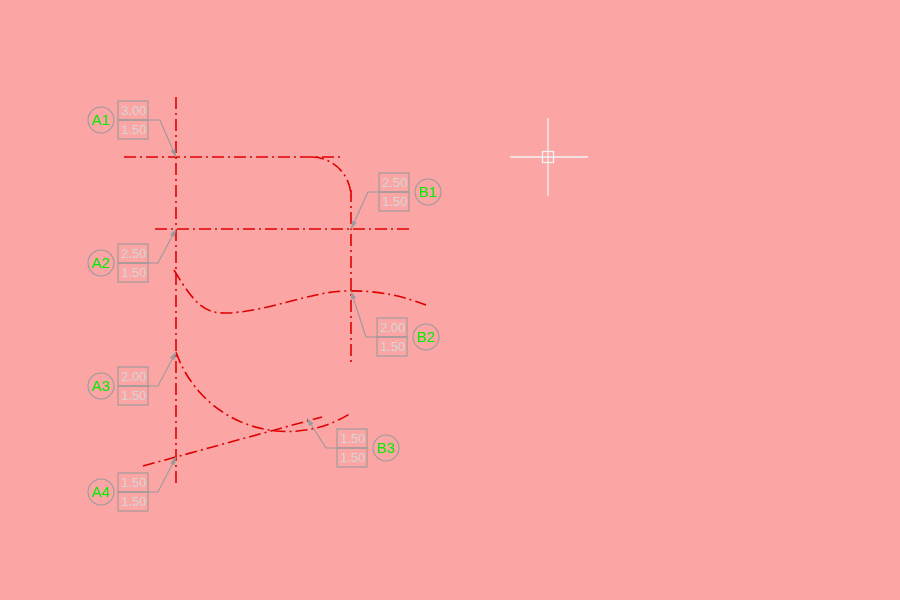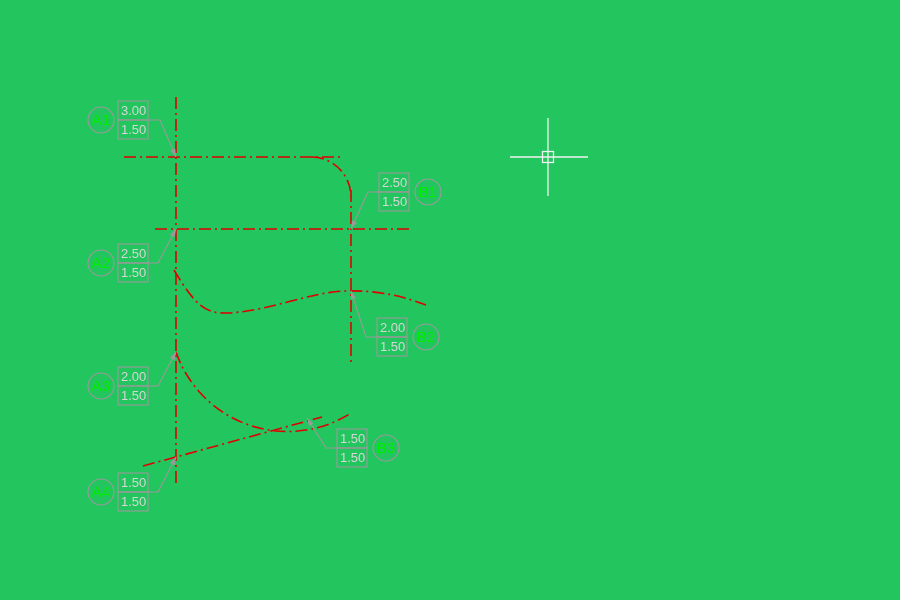--- a/index.html
+++ b/index.html
@@ -12,21 +12,21 @@
     height: 600px;
     overflow: hidden;
     font-family: "Liberation Sans", sans-serif;
     position: relative;
   }
   #canvas-root {
     position: absolute;
     left: 0; top: 0;
     width: 900px;
     height: 600px;
-    background: #22c55e;
+    background: #fca5a5;
   }
   svg.layer {
     position: absolute;
     left: 0; top: 0;
     width: 900px;
     height: 600px;
     display: block;
   }
   .geom-line {
     stroke: #e00000;

